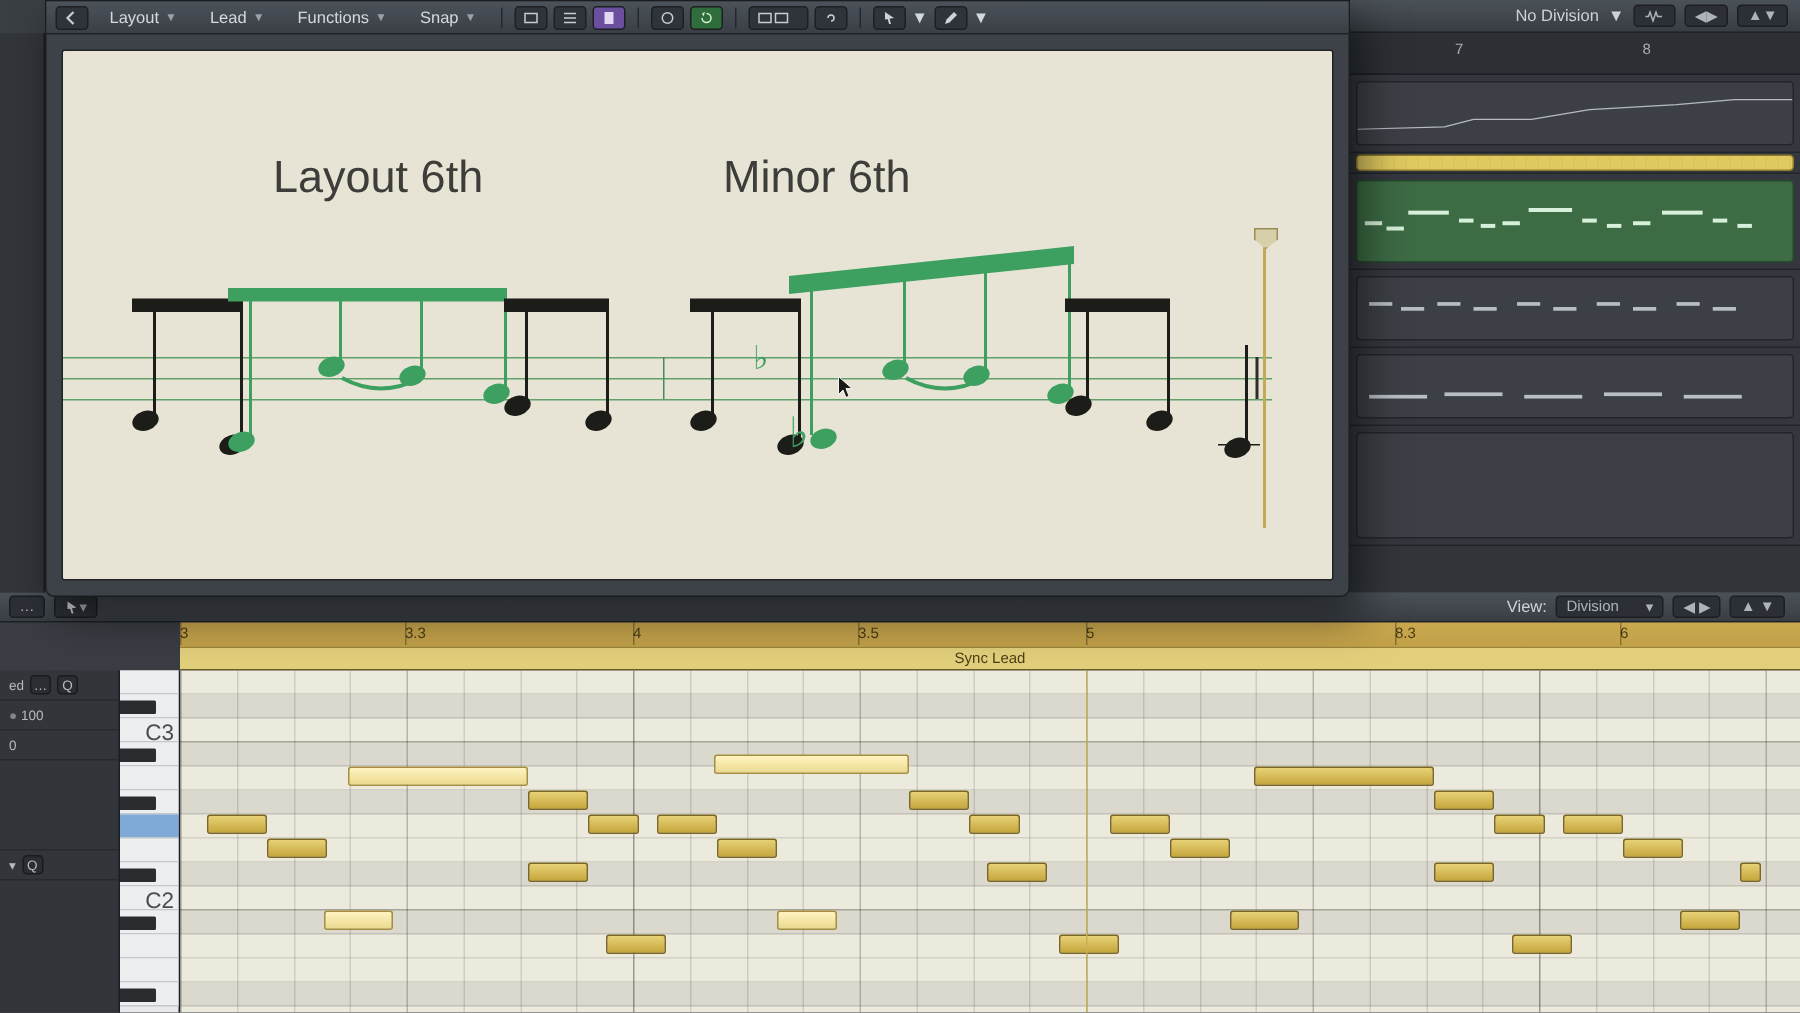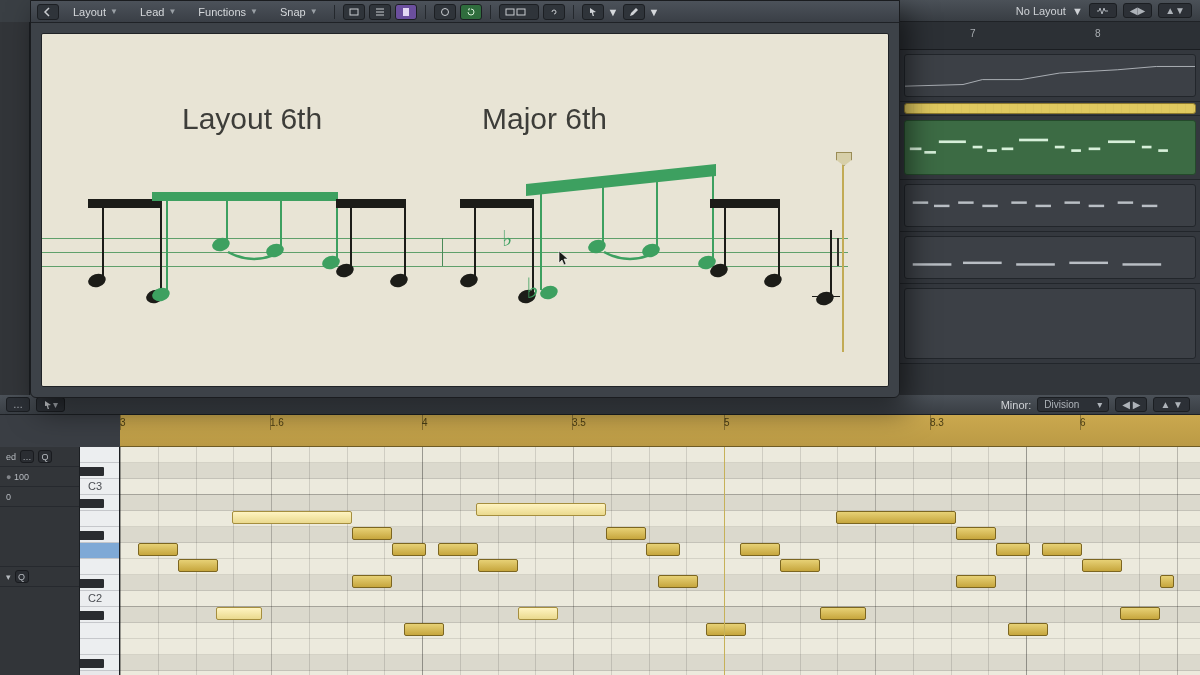--- a/index.html
+++ b/index.html
@@ -193,21 +193,21 @@
   .pr-playhead::before {
     content: ""; position: absolute; top: -30px; left: -7px;
     width: 15px; height: 13px;
     background: #efe7bc; border: 1px solid #9c8c51;
     clip-path: polygon(0 0,100% 0,100% 55%,50% 100%,0 55%);
   }
 
   
   .wkey { position:absolute; left:0; right:0; height:16px; background:#eceef0; border-bottom:1px solid #c5c7cb;}
   .bkey { position:absolute; left:0; width:24px; height:9px; background:#2a2c30; z-index:2; border-radius:0 1px 1px 0;}
-  .klbl { position:absolute; right:17px; font-size:11px; color:#4a4d52; }
+  .klbl { position:absolute; right:3px; font-size:15px; color:#4a4d52; }
   .wkey.hl { background:#7fa9d6; }
 
   
   .leftgutter {
     position:absolute; left:0; top:22px; width:30px; height:373px;
     background:#323539; border-right:1px solid #1b1e22; z-index:25;
   }
 </style>
 </head>
 <body>
@@ -289,21 +289,21 @@
         <svg class="tb-glyph" viewBox="0 0 10 10">
           <path d="M1 9l1-3 5-5 2 2-5 5z" fill="#cfd2d6"></path>
         </svg>
       </div>
     <span class="tri">▼</span>
   </div>
 
   <div class="score-body">
     <div class="score-titles">
       <div style="left:140px">Layout 6th</div>
-      <div style="left:440px">Major 6th</div>
+      <div style="left:440px">Minor 6th</div>
     </div>
 
     <div class="staff">
       <div class="staff-line" style="top:-14px"></div>
       <div class="staff-line" style="top:0px"></div>
       <div class="staff-line" style="top:14px"></div>
       <div class="barline" style="left:400px; top:-14px; height:28px"></div>
       <div class="barline" style="left:795px; top:-14px; height:28px; width:2px; background:#2e2e29"></div>
     </div>
 
@@ -368,21 +368,21 @@
     <div class="note" style="left:722px; top:240px; background:#1c1c18"></div>
 
     <div class="stem" style="left:788px; top:196px; height:66px; background:#1c1c18"></div>
     <div class="note" style="left:774px; top:258px; background:#1c1c18"></div>
     <div class="staff-line" style="position:absolute; left:770px; top:262px; width:28px; background:#1c1c18"></div>
   </div>
 </div>
 
 <div class="arrange">
   <div class="arrange-top">
-    <span>No Layout</span>
+    <span>No Division</span>
     <span class="tri">▼</span>
     <div class="mini-btn">
       <svg width="14" height="8" viewBox="0 0 14 8">
           <path d="M1 4h2l1-3 2 6 2-6 1 3h3" stroke="#aeb3b9" fill="none"></path>
         </svg>
     </div>
     <div class="mini-btn">◀▶</div>
     <div class="mini-btn">▲▼</div>
   </div>
   <div class="arrange-ruler">
@@ -458,34 +458,35 @@
 
 <div class="pianoroll">
   <div class="pr-toolbar">
     <div class="mini-btn">…</div>
     <div class="mini-btn">
       <svg width="10" height="10" viewBox="0 0 10 10">
           <path d="M2 1l6 4-3 .5L6 9 4.7 9 3.8 5.8 2 6z" fill="#cfd2d6"></path>
         </svg> ▾
     </div>
     <div class="snap-group">
-      <span>Minor:</span>
+      <span>View:</span>
       <div class="mini-btn" style="width:72px; justify-content:space-between">
         <span>Division</span>
           <span>▾</span>
       </div>
       <div class="mini-btn">◀ ▶</div>
       <div class="mini-btn">▲ ▼</div>
     </div>
   </div>
 
   <div class="pr-ruler">
+    <div class="regionlabel">Sync Lead</div>
   <span class="maj" style="left: 0px;">3</span>
       <div class="tick" style="left: 0px;"></div>
-      <span class="maj" style="left: 150px;">1.6</span>
+      <span class="maj" style="left: 150px;">3.3</span>
       <div class="tick" style="left: 150px;"></div>
       <span class="maj" style="left: 302px;">4</span>
       <div class="tick" style="left: 302px;"></div>
       <span class="maj" style="left: 452px;">3.5</span>
       <div class="tick" style="left: 452px;"></div>
       <span class="maj" style="left: 604px;">5</span>
       <div class="tick" style="left: 604px;"></div>
       <span class="maj" style="left: 810px;">8.3</span>
       <div class="tick" style="left: 810px;"></div>
       <span class="maj" style="left: 960px;">6</span>

